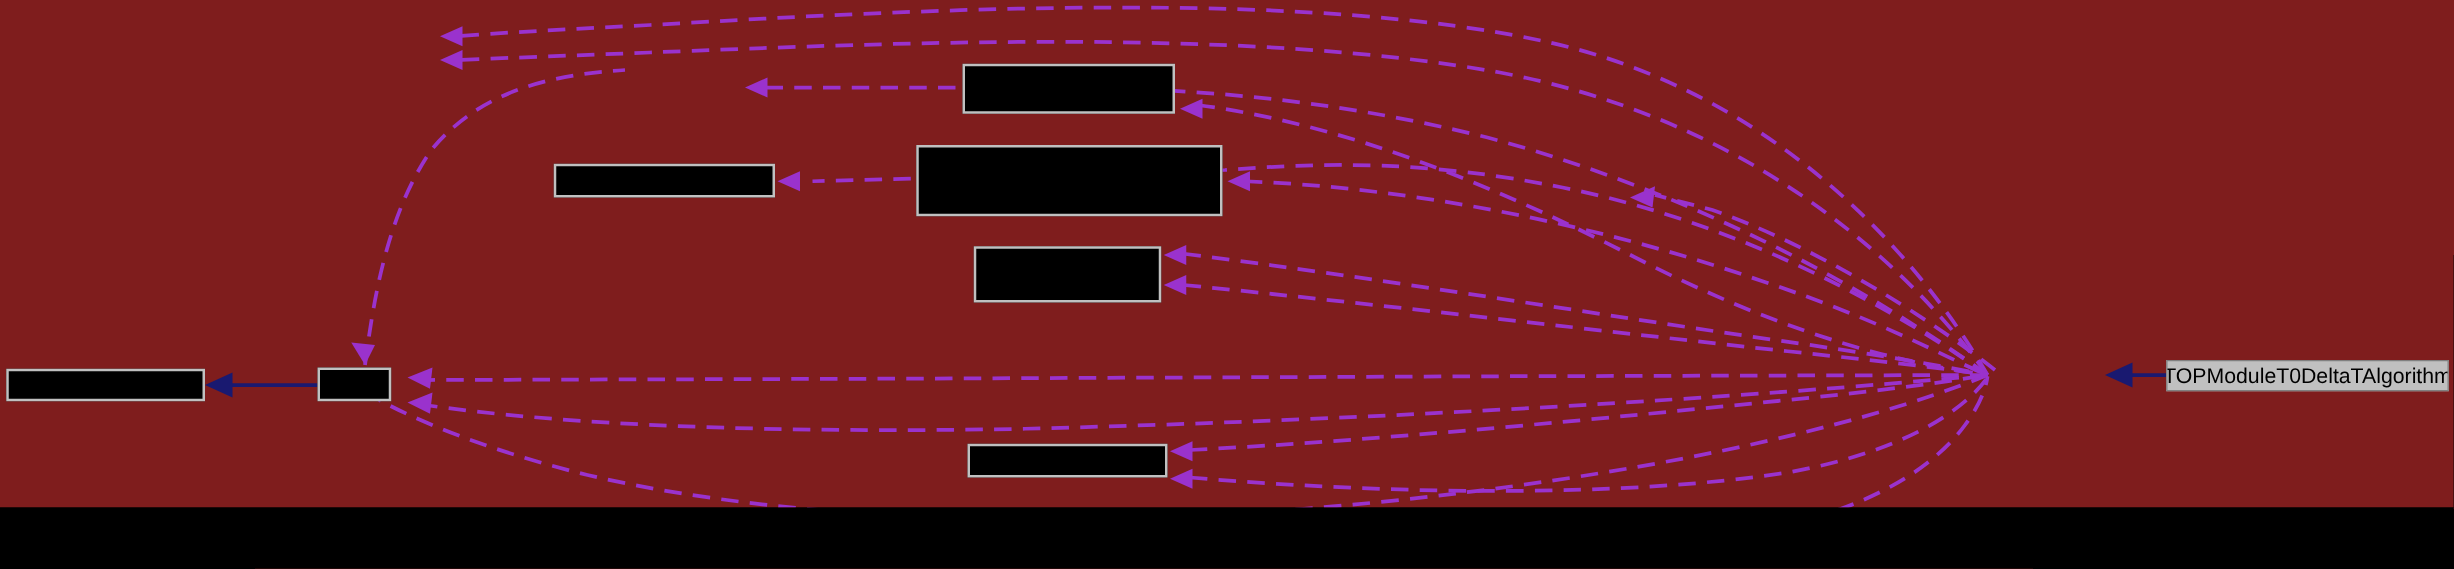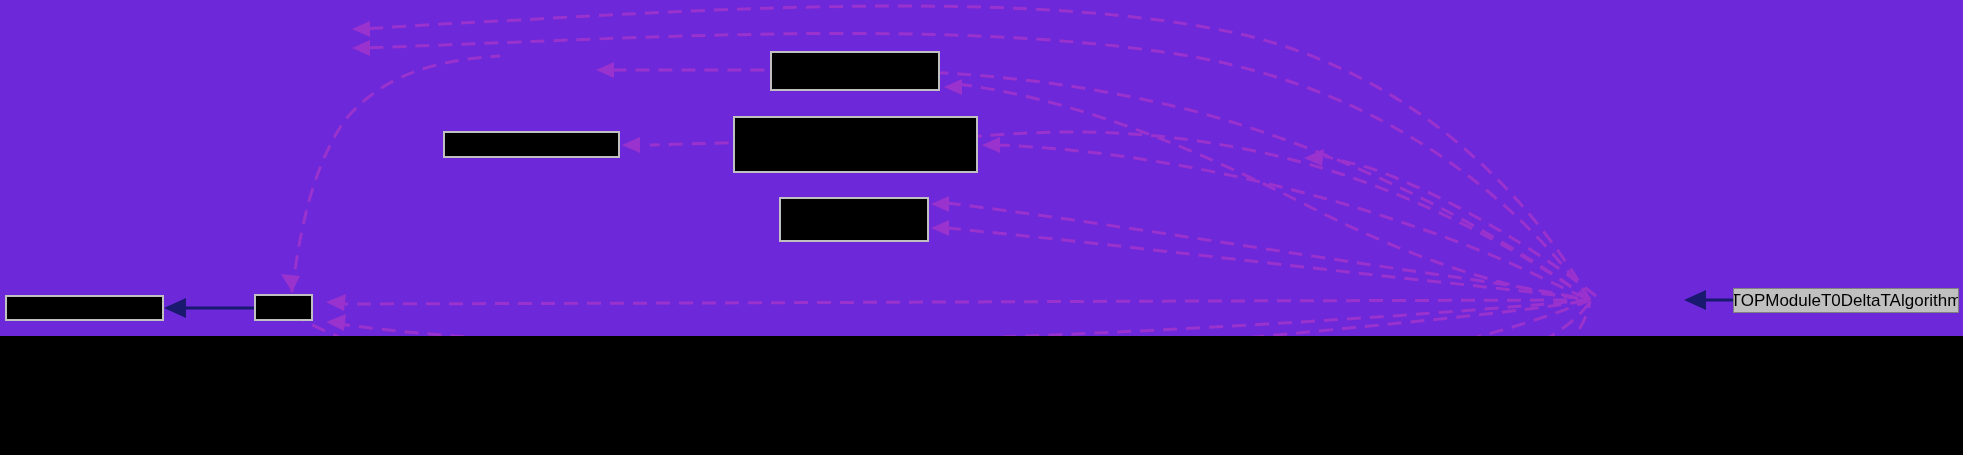--- a/index.html
+++ b/index.html
@@ -7,22 +7,22 @@
     margin: 0;
     padding: 0;
     background: #000000;
   }
   body {
     font-family: "Liberation Sans", sans-serif;
   }
   #graph-canvas {
     position: relative;
     width: 1963px;
-    height: 336px;
-    background: #6d28d9;
+    height: 406px;
+    background: #7f1d1d;
     overflow: hidden;
   }
   #graph-svg {
     position: absolute;
     left: 0;
     top: 0;
     width: 1963px;
     height: 455px;
   }
   .node {

